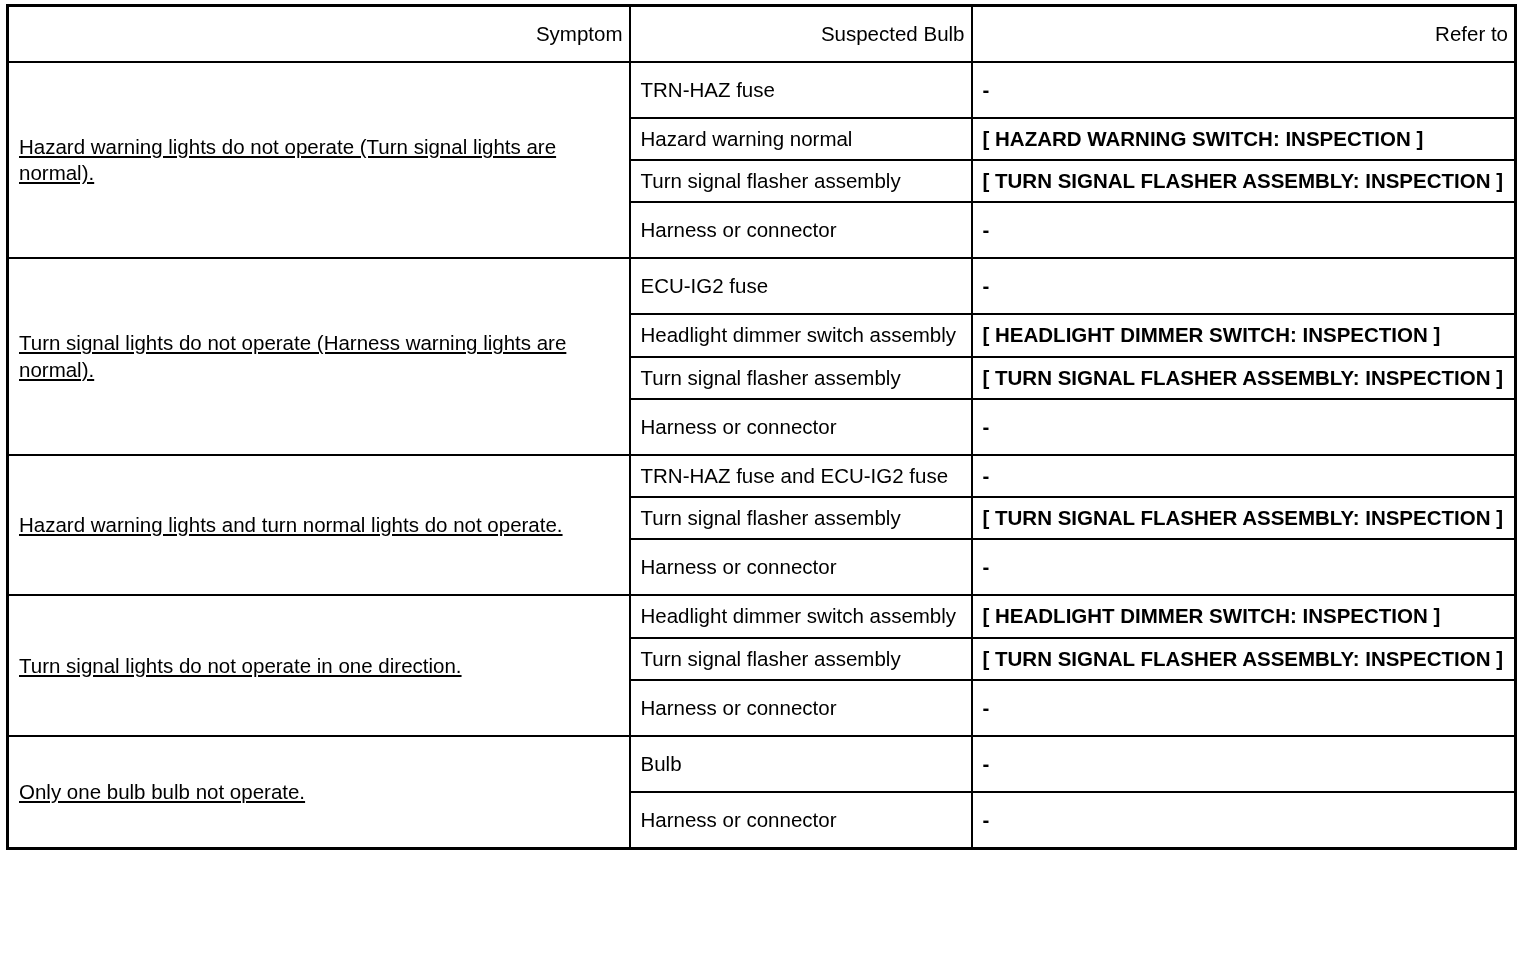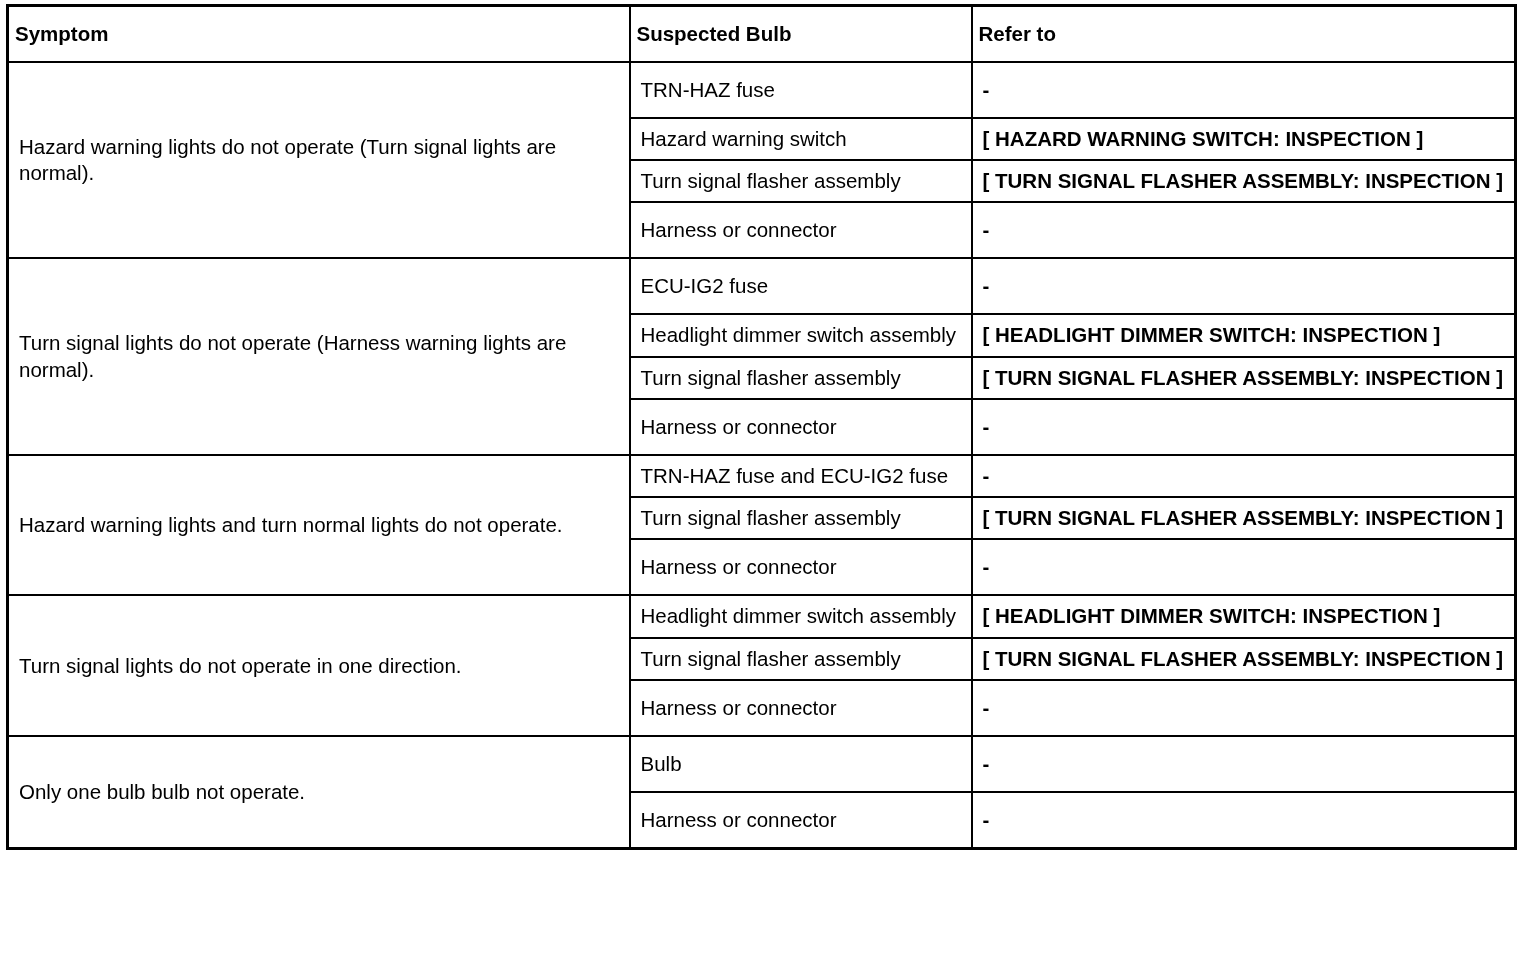--- a/index.html
+++ b/index.html
@@ -31,28 +31,29 @@
   table.symptom-table col.c-refer { width: 544px; }
 
   table.symptom-table th,
   table.symptom-table td {
     border: 2px solid #000;
     vertical-align: middle;
     font-size: 20.5px;
     line-height: 1.28;
   }
   table.symptom-table thead th {
-    text-align: left;
-    font-weight: bold;
+    text-align: right;
+    font-weight: normal;
     height: 46px;
     padding: 4px 6px;
   }
   td.symptom-cell {
     padding: 6px 12px 6px 10px;
     font-weight: normal;
+    text-decoration: underline;
   }
   td.area-cell {
     padding: 7px 8px 7px 10px;
     font-weight: normal;
   }
   td.refer-cell {
     padding: 7px 8px 7px 10px;
     font-weight: bold;
   }
   .row-h-small { height: 40px; margin-top: 44px; }
@@ -75,21 +76,21 @@
       </tr>
     </thead>
     <tbody>
 
       <tr>
         <td class="symptom-cell" rowspan="4">Hazard warning lights do not operate (Turn signal lights are normal).</td>
         <td class="area-cell row-h-small">TRN-HAZ fuse</td>
         <td class="refer-cell row-h-small">-</td>
       </tr>
       <tr>
-        <td class="area-cell">Hazard warning switch</td>
+        <td class="area-cell">Hazard warning normal</td>
         <td class="refer-cell">[ HAZARD WARNING SWITCH: INSPECTION ]</td>
       </tr>
       <tr>
         <td class="area-cell">Turn signal flasher assembly</td>
         <td class="refer-cell">[ TURN SIGNAL FLASHER ASSEMBLY: INSPECTION ]</td>
       </tr>
       <tr>
         <td class="area-cell row-h-small">Harness or connector</td>
         <td class="refer-cell row-h-small">-</td>
       </tr>

